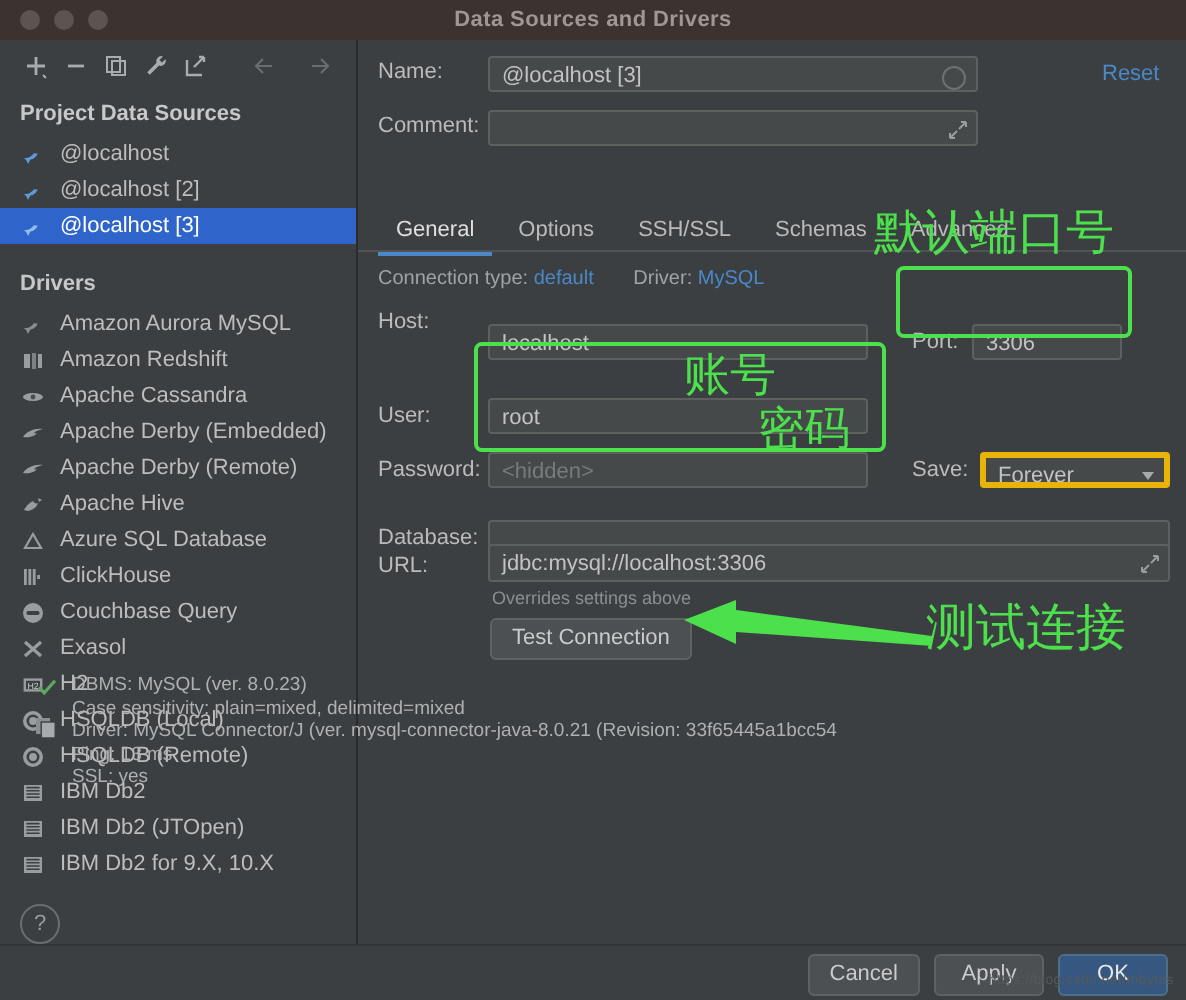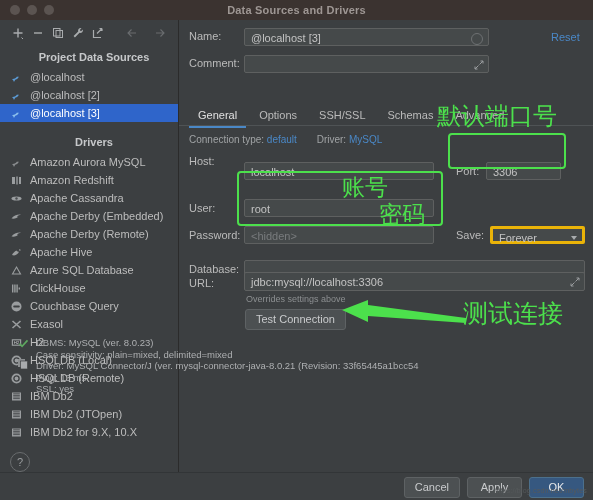--- a/index.html
+++ b/index.html
@@ -27,21 +27,21 @@
     position:absolute;left:0;top:20px;width:178px;height:452px;
     background:#3C3F41;border-right:1px solid #2B2B2B;overflow:hidden;
   }
   .lefttools{height:26px;display:flex;align-items:center;padding:0 8px;position:relative;}
   .ticon{width:20px;height:20px;display:flex;align-items:center;justify-content:center;color:#A9ACAE;}
   .ticon svg{display:block;}
   .navarrows{position:absolute;right:8px;top:0;height:26px;display:flex;align-items:center;gap:8px;}
   .navarrows .ticon{color:#6A6D6F;}
 
   .grouphdr{
-    font-size:11px;font-weight:bold;color:#C6C8CA;padding:5px 0 5px 10px;text-align:center;
+    font-size:11px;font-weight:bold;color:#C6C8CA;padding:5px 0 5px 10px;
   }
   .row{
     height:18px;display:flex;align-items:center;padding-left:10px;gap:7px;
     font-size:11px;color:#BDBDBD;white-space:nowrap;
   }
   .row.sel{background:#2F65CA;color:#FFFFFF;}
   .ic{width:13px;height:13px;flex:0 0 13px;display:flex;align-items:center;justify-content:center;}
   .ic svg{display:block;}
   .drivers-hdr{margin-top:9px;}
 

